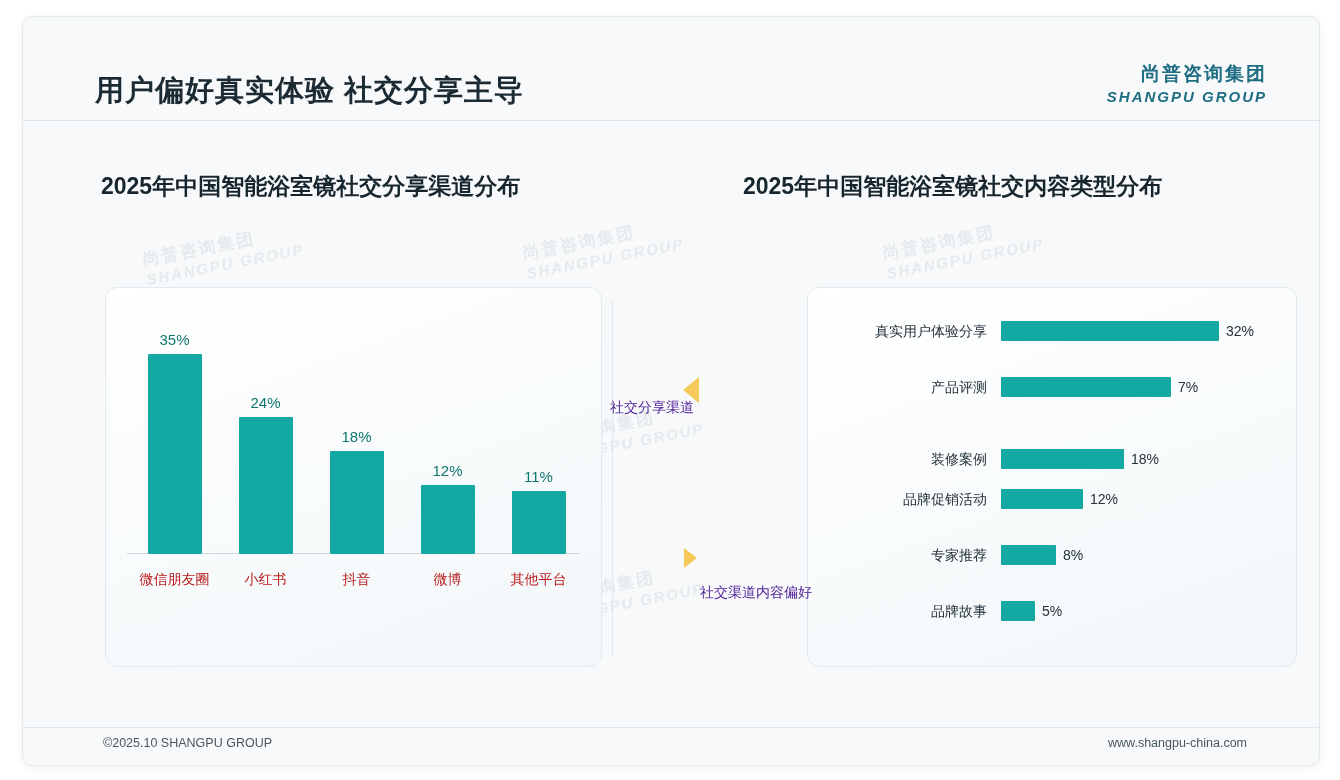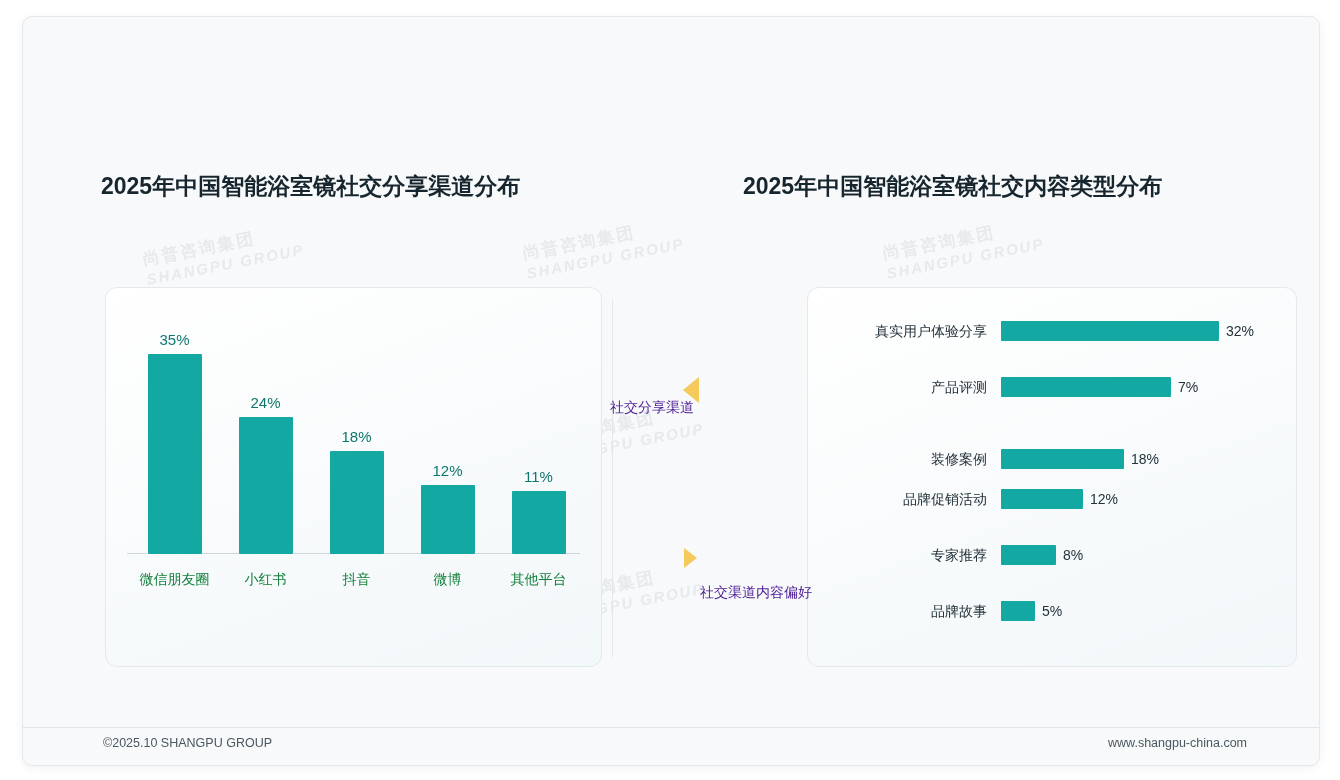--- a/index.html
+++ b/index.html
@@ -133,21 +133,21 @@
     text-align: center;
     font-size: 15px;
     color: #0f766e;
   }
   .col-label {
     position: absolute;
     bottom: 78px;
     width: 91px;
     text-align: center;
     font-size: 14px;
-    color: #15803d;
+    color: #b91c1c;
     white-space: nowrap;
   }
 
   
   #bar-chart {
     position: absolute;
     left: 784px;
     top: 270px;
     width: 490px;
     height: 380px;
@@ -251,20 +251,27 @@
     font-size: 12.5px;
     color: #4a5860;
     white-space: nowrap;
   }
 </style>
 </head>
 <body>
 
 <div class="slide">
 
+  <div class="header">
+    <div class="header-title">用户偏好真实体验 社交分享主导</div>
+    <div class="brand">
+      <div class="brand-cn">尚普咨询集团</div>
+      <div class="brand-en">SHANGPU GROUP</div>
+    </div>
+  </div>
 
   <div class="wm" style="left:120px; top:216px;">
     <div class="l1">尚普咨询集团</div>
     <div class="l2">SHANGPU GROUP</div>
   </div>
   <div class="wm" style="left:500px; top:210px;">
     <div class="l1">尚普咨询集团</div>
     <div class="l2">SHANGPU GROUP</div>
   </div>
   <div class="wm" style="left:860px; top:210px;">

